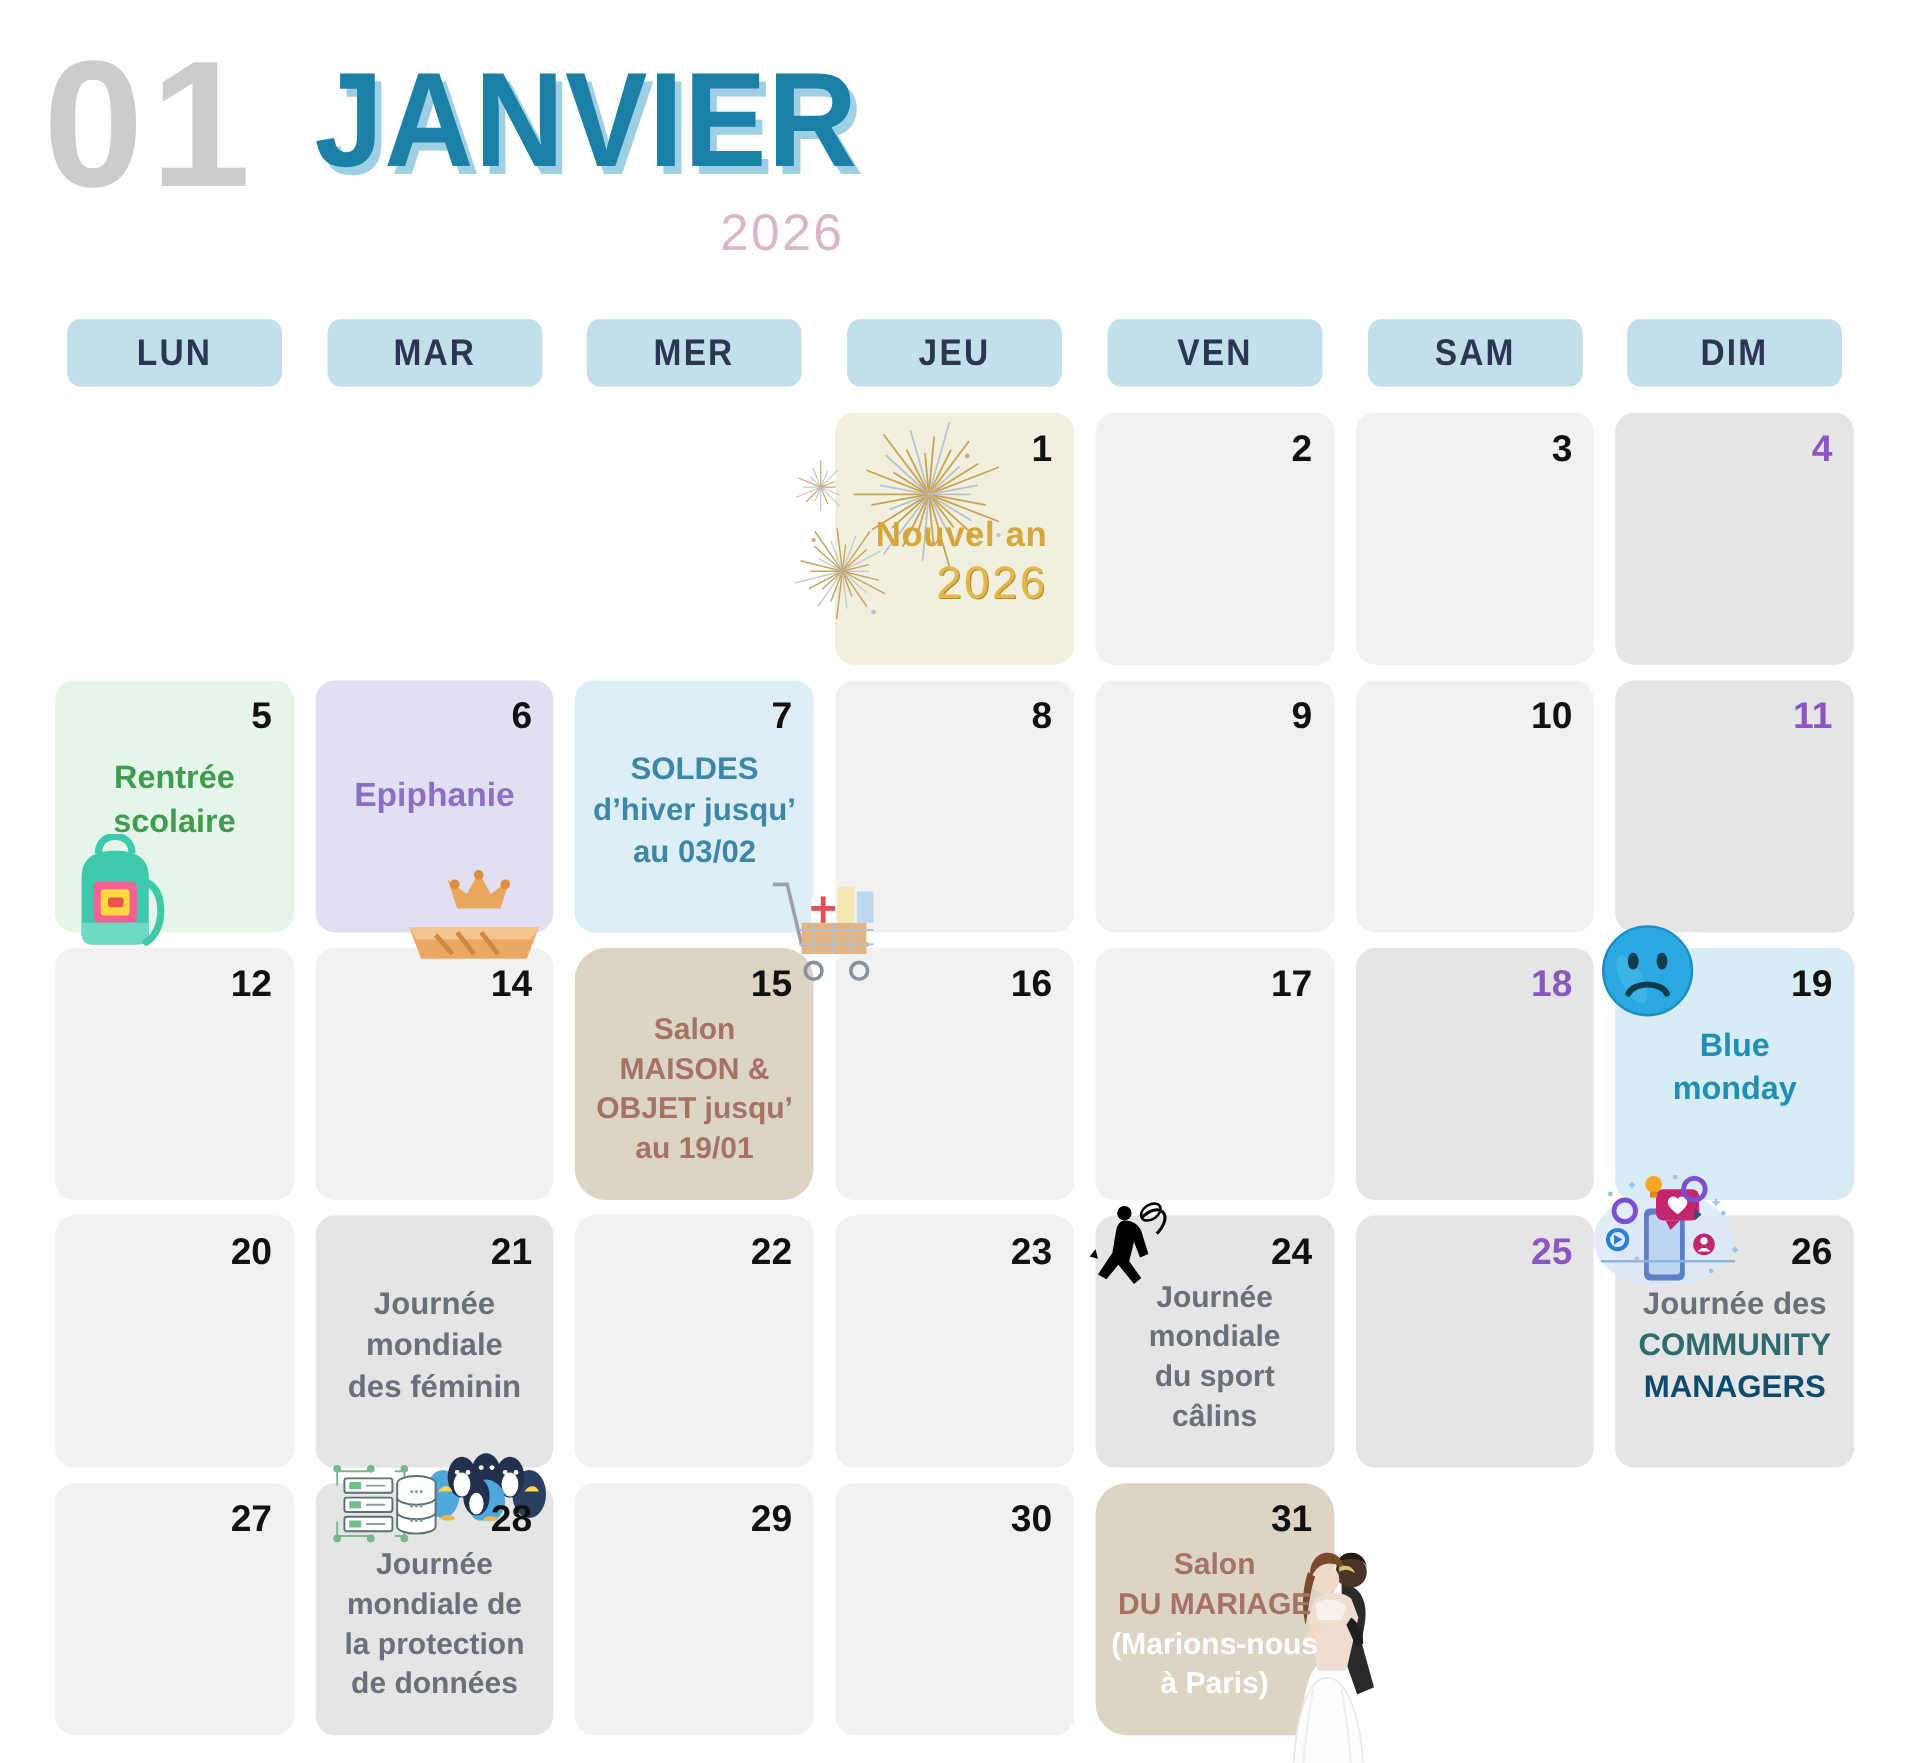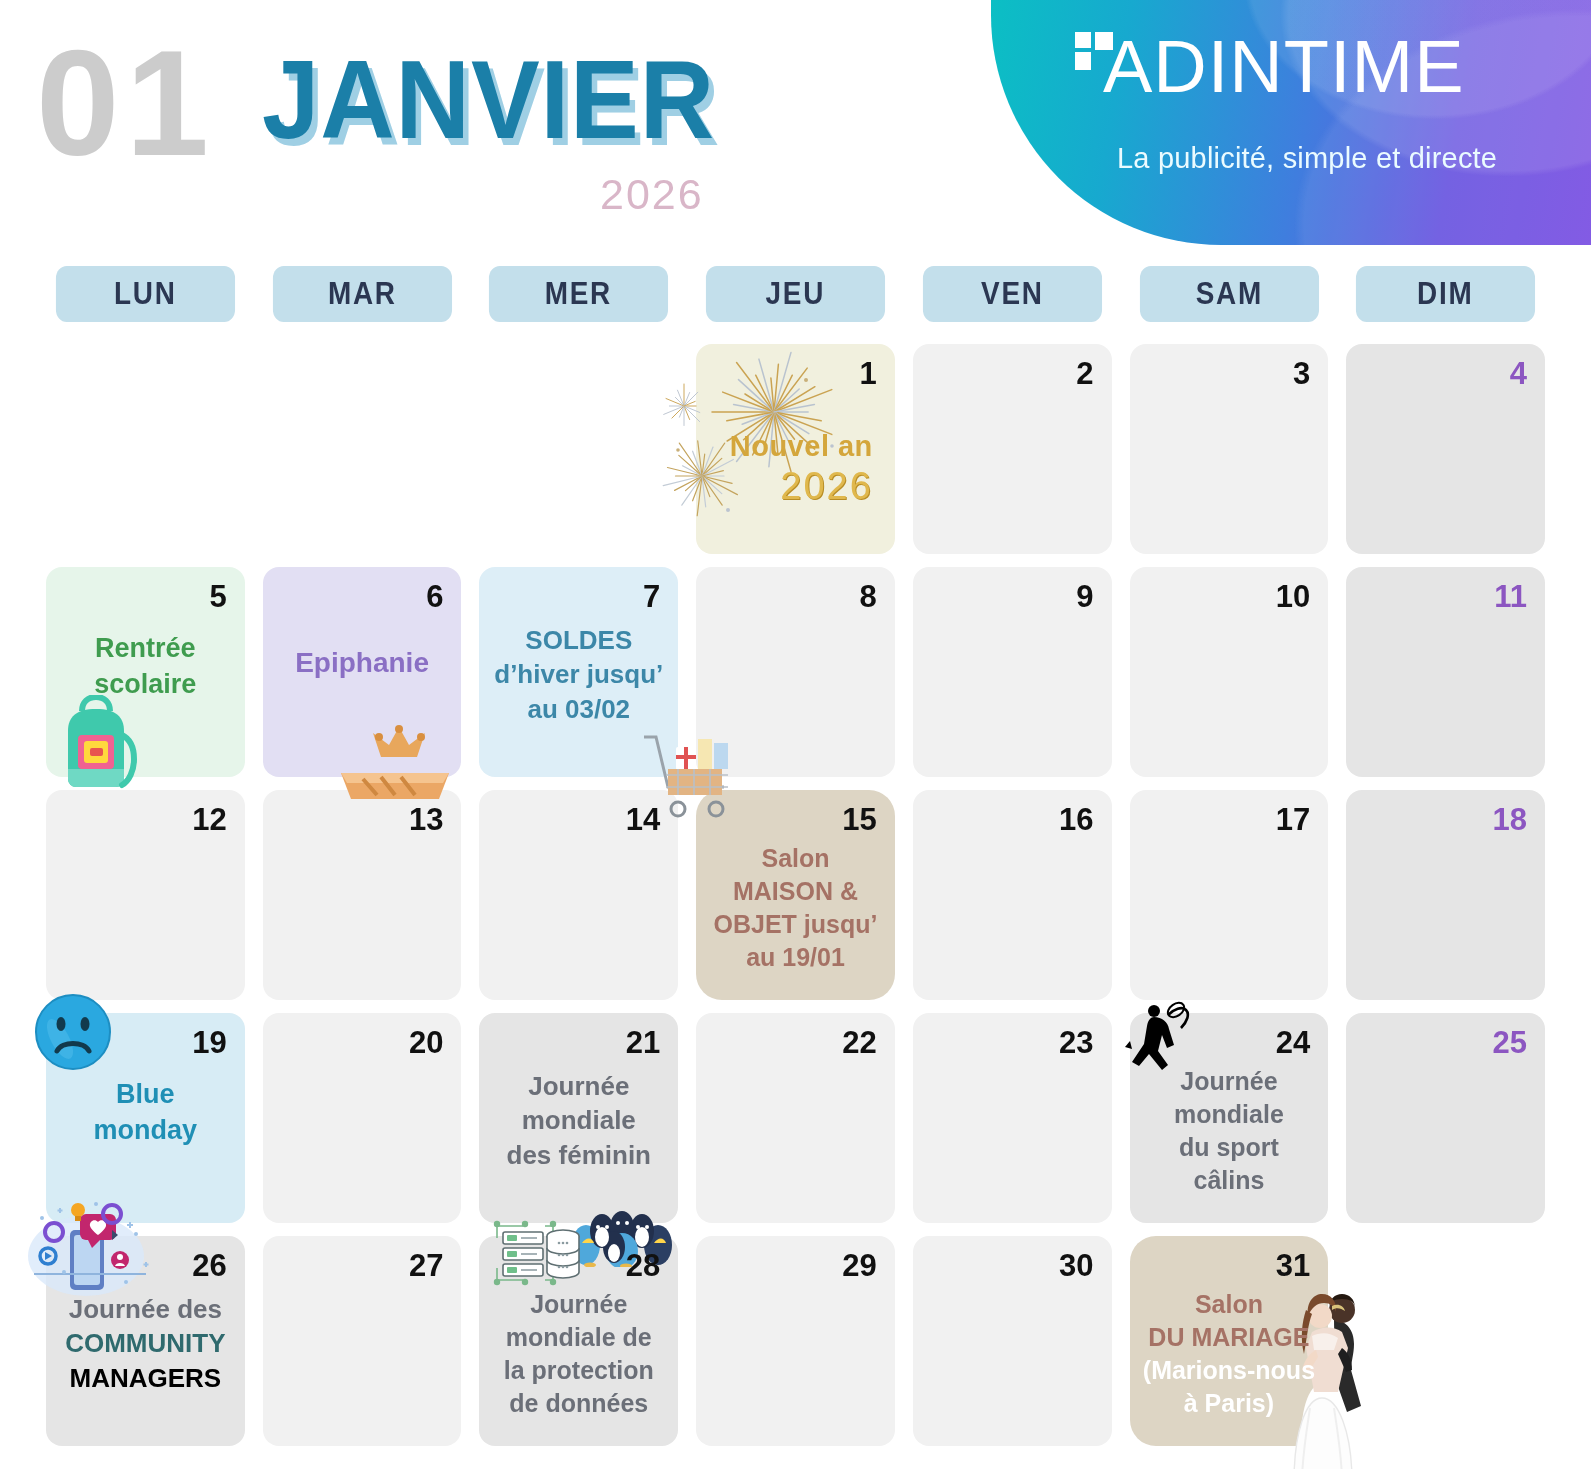--- a/index.html
+++ b/index.html
@@ -176,30 +176,20 @@
 </head>
 <body>
 
 <div id="page">
 
   <div class="header">
     <div class="month-num">01</div>
     <div class="month-name">JANVIER</div>
     <div class="year">2026</div>
 
-    <div class="logo-wrap">
-      <div class="logo-bg"></div>
-      <div class="logo-mark">
-        <i class="sq-tl"></i>
-          <i class="sq-tr"></i>
-          <i class="sq-bl"></i>
-      </div>
-      <div class="logo-name">ADINTIME</div>
-      <div class="logo-tag">La publicité, simple et directe</div>
-    </div>
   </div>
 
   <div class="dow-row" id="dow-row">
       <div class="dow">LUN</div>
       <div class="dow">MAR</div>
       <div class="dow">MER</div>
       <div class="dow">JEU</div>
       <div class="dow">VEN</div>
       <div class="dow">SAM</div>
       <div class="dow">DIM</div>
@@ -367,23 +357,20 @@
       <div class="cell bg-gray">
         <div class="daynum">10</div>
       </div>
       <div class="cell bg-gray2">
         <div class="daynum sun">11</div>
       </div>
       <div class="cell bg-gray">
         <div class="daynum">12</div>
       </div>
       <div class="cell bg-gray">
-        <div class="daynum">13</div>
-      </div>
-      <div class="cell bg-gray">
         <div class="daynum">14</div>
       </div>
       <div class="cell bg-beige">
         <div class="daynum">15</div>
         <div class="evt" style="top:52px;font-size:25px;color:#a57265">
           <span class="l2" style="">Salon</span>
           <span class="l2" style="">MAISON &amp;</span>
           <span class="l2" style="">OBJET jusqu’</span>
           <span class="l2" style="">au 19/01</span>
         </div>
@@ -499,21 +486,21 @@
             <g stroke="#9fc3e8" stroke-width="2">
               <path d="M104 20l0 6M101 23l6 0"></path>
               <path d="M34 6l0 5M31.5 8.5l5 0"></path>
               <path d="M120 60l0 5M117.5 62.5l5 0"></path>
             </g>
           </svg></div>
         <div class="daynum">26</div>
         <div class="evt" style="top:56px;font-size:26px;color:#6b6f78">
           <span class="l2" style="">Journée des</span>
           <span class="l2" style="color:#2f6a6e;">COMMUNITY</span>
-          <span class="l2" style="color:#000000;">MANAGERS</span>
+          <span class="l2" style="color:#0c4a6e;">MANAGERS</span>
         </div>
       </div>
       <div class="cell bg-gray">
         <div class="daynum">27</div>
       </div>
       <div class="cell bg-gray2">
         <div class="art srv"><svg viewBox="0 0 96 76" width="100%" height="100%">
             <g stroke="#7ab88a" stroke-width="1.6" fill="none">
               <path d="M10 10h26M10 10v12M10 64h26M10 64V52M58 10h8M66 10v10M58 64h8M66 64V54"></path>
             </g>

